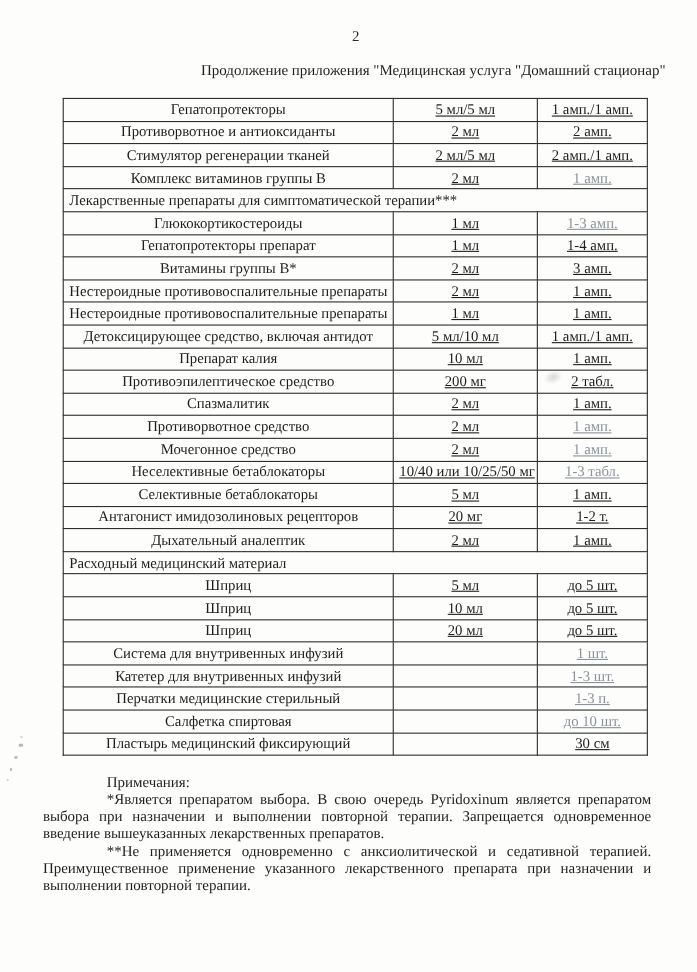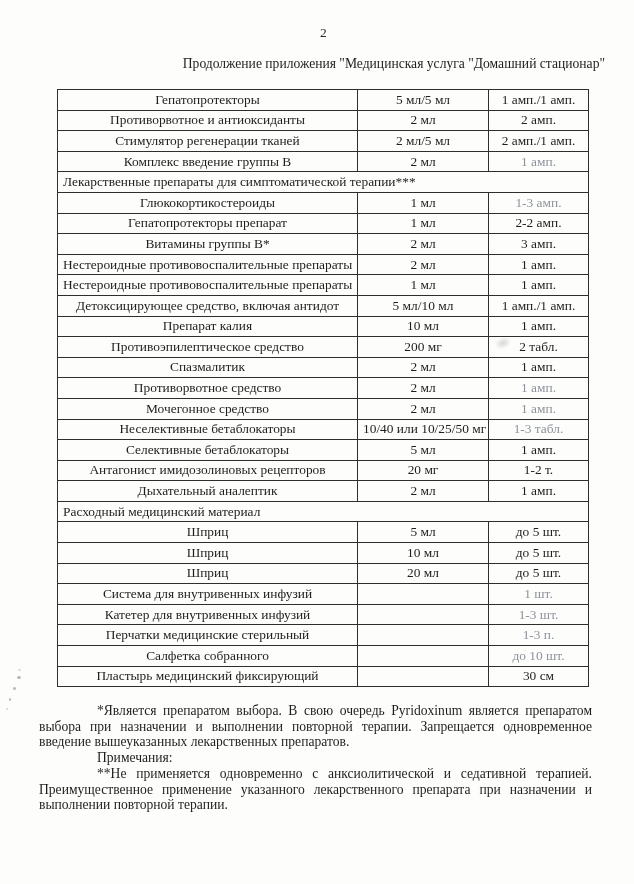--- a/index.html
+++ b/index.html
@@ -45,21 +45,21 @@
     height: 19.6px;
     padding: 0 5px;
     font-size: 13.4px;
     line-height: 1.05;
     overflow: hidden;
     white-space: nowrap;
     color: #1e1e1e;
     vertical-align: middle;
   }
   .med-table td.c-name { text-align: center; }
-  .med-table td.c-dose, .med-table td.c-qty { text-align: center; }
+  .med-table td.c-dose, .med-table td.c-qty { text-align: center; text-decoration: underline; }
   .med-table td.section { text-align: left; }
   .med-table td.faded { color: #8d939b; }
   .notes {
     position: absolute;
     top: 703px;
     left: 39px;
     width: 553px;
     font-size: 13.6px;
     line-height: 15.7px;
     text-align: justify;
@@ -110,36 +110,36 @@
           <td class="c-name">Противорвотное и антиоксиданты</td>
           <td class="c-dose">2 мл</td>
           <td class="c-qty">2 амп.</td>
         </tr>
         <tr>
           <td class="c-name">Стимулятор регенерации тканей</td>
           <td class="c-dose">2 мл/5 мл</td>
           <td class="c-qty">2 амп./1 амп.</td>
         </tr>
         <tr>
-          <td class="c-name">Комплекс введение группы В</td>
+          <td class="c-name">Комплекс витаминов группы В</td>
           <td class="c-dose">2 мл</td>
           <td class="c-qty faded">1 амп.</td>
         </tr>
         <tr>
           <td colspan="3" class="section">Лекарственные препараты для симптоматической терапии***</td>
         </tr>
         <tr>
           <td class="c-name">Глюкокортикостероиды</td>
           <td class="c-dose">1 мл</td>
           <td class="c-qty faded">1-3 амп.</td>
         </tr>
         <tr>
           <td class="c-name">Гепатопротекторы препарат</td>
           <td class="c-dose">1 мл</td>
-          <td class="c-qty">2-2 амп.</td>
+          <td class="c-qty">1-4 амп.</td>
         </tr>
         <tr>
           <td class="c-name">Витамины группы В*</td>
           <td class="c-dose">2 мл</td>
           <td class="c-qty">3 амп.</td>
         </tr>
         <tr>
           <td class="c-name">Нестероидные противовоспалительные препараты</td>
           <td class="c-dose">2 мл</td>
           <td class="c-qty">1 амп.</td>
@@ -226,35 +226,35 @@
           <td class="c-name">Катетер для внутривенных инфузий</td>
           <td class="c-dose"></td>
           <td class="c-qty faded">1-3 шт.</td>
         </tr>
         <tr>
           <td class="c-name">Перчатки медицинские стерильный</td>
           <td class="c-dose"></td>
           <td class="c-qty faded">1-3 п.</td>
         </tr>
         <tr>
-          <td class="c-name">Салфетка собранного</td>
+          <td class="c-name">Салфетка спиртовая</td>
           <td class="c-dose"></td>
           <td class="c-qty faded">до 10 шт.</td>
         </tr>
         <tr>
           <td class="c-name">Пластырь медицинский фиксирующий</td>
           <td class="c-dose"></td>
           <td class="c-qty">30 см</td>
         </tr>
       </tbody>
   </table>
 
   <div class="notes">
+    <p>Примечания:</p>
     <p>*Является препаратом выбора. В свою очередь Pyridoxinum является препаратом выбора при назначении и выполнении повторной терапии. Запрещается одновременное введение вышеуказанных лекарственных препаратов.</p>
-    <p>Примечания:</p>
     <p>**Не применяется одновременно с анксиолитической и седативной терапией. Преимущественное применение указанного лекарственного препарата при назначении и выполнении повторной терапии.</p>
   </div>
 
   <div class="smudge"></div>
   <div class="speck s1"></div>
   <div class="speck s2"></div>
   <div class="speck s3"></div>
   <div class="speck s4"></div>
   <div class="speck s5"></div>
 

